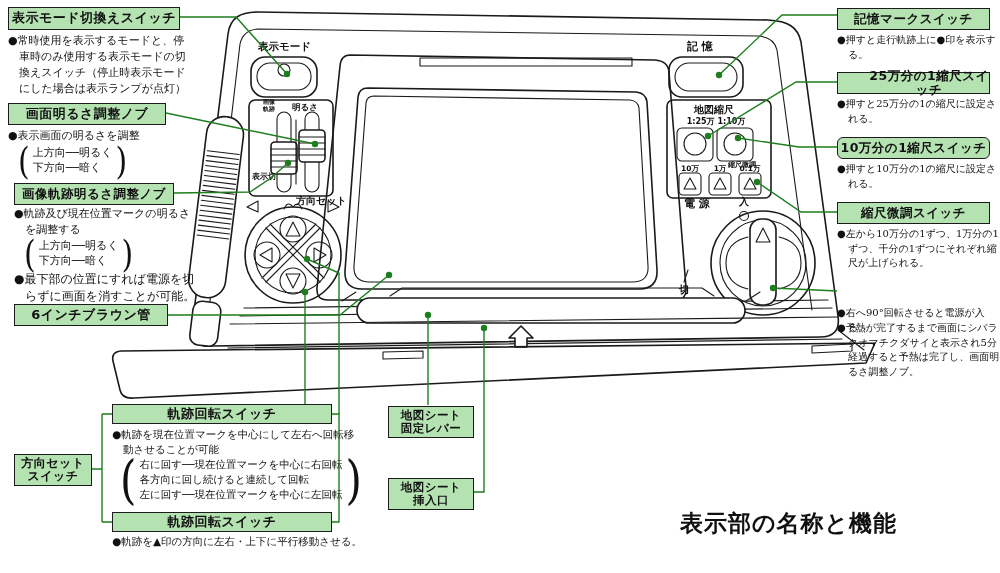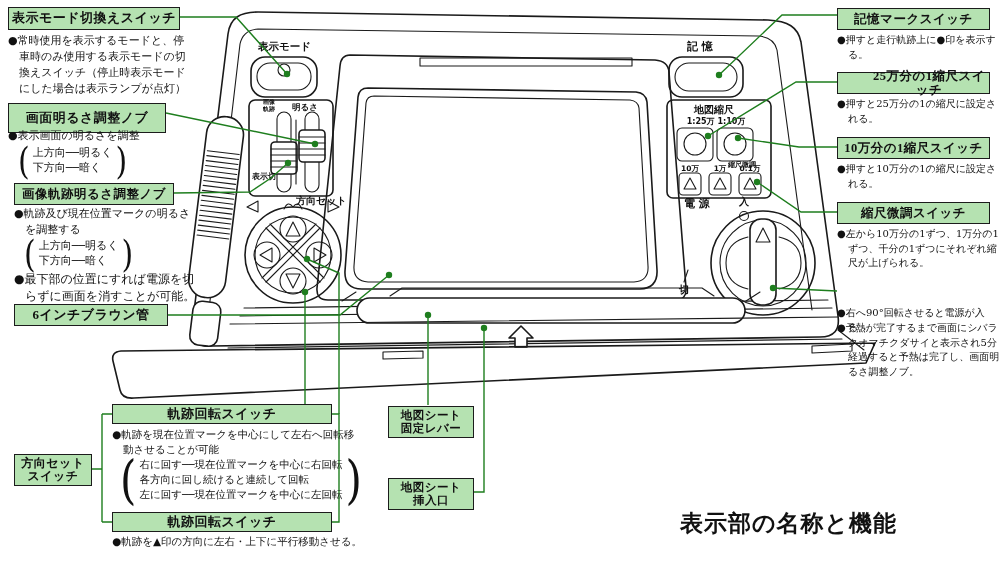--- a/index.html
+++ b/index.html
@@ -1,19 +1,19 @@
 <!DOCTYPE html>
 <html><head>
 <meta charset="utf-8">
 <style>
   html,body{margin:0;padding:0;background:#fff;}
   #stage{position:relative;width:1000px;height:573px;background:#fff;overflow:hidden;
          font-family:"DejaVu Sans",sans-serif;color:#111;}
   #art{position:absolute;left:0;top:0;z-index:1;}
-  .ol{position:absolute;z-index:2;box-sizing:border-box;font-family:Liberation Serif, serif;}
+  .ol{position:absolute;z-index:2;box-sizing:border-box;}
   .co-head{background:#b5e2b1;border:1.6px solid #1c1c1c;display:flex;align-items:center;
            justify-content:center;font-weight:bold;line-height:1.12;text-align:center;
            letter-spacing:0.5px;}
   .co-text{font-family:"DejaVu Serif",serif;line-height:1.47;text-indent:-11px;padding-left:11px;}
   .co-line{font-family:"DejaVu Serif",serif;line-height:1.45;}
   .paren-group{display:flex;align-items:center;font-family:"DejaVu Serif",serif;}
   .paren{font-weight:300;line-height:0.9;transform:scaleY(1.25);flex:0 0 auto;}
   .p2 .paren{font-size:30px;}
   .p3 .paren{font-size:42px;}
   .paren-lines{padding:0 3px;}
@@ -170,21 +170,21 @@
         <circle class="dot" cx="773" cy="288" r="3.2"></circle>
           <circle class="dot" cx="428" cy="315" r="3.2"></circle>
         <circle class="dot" cx="484" cy="328" r="3.2"></circle>
       </g>
     </g>
   </svg>
 
   <div class="ol co-head" style="left:8px;top:7px;width:172px;height:23px;font-size:13px;">表示モード切換えスイッチ</div>
   <div class="ol co-text" style="left:8px;top:33px;width:186px;font-size:11px;">●常時使用を表示するモードと、停車時のみ使用する表示モードの切換えスイッチ（停止時表示モードにした場合は表示ランプが点灯）</div>
 
-  <div class="ol co-head" style="left:8px;top:103px;width:158px;height:30px;font-size:13px;">画面明るさ調整ノブ</div>
+  <div class="ol co-head" style="left:8px;top:103px;width:158px;height:22px;font-size:13px;">画面明るさ調整ノブ</div>
   <div class="ol co-line" style="left:8px;top:128px;width:190px;font-size:11px;">●表示画面の明るさを調整</div>
   <div class="ol paren-group p2" style="left:18px;top:145px;font-size:11px;">
     <span class="paren">(</span>
     <div class="paren-lines">
       <div>上方向──明るく</div>
       <div>下方向──暗く</div>
     </div>
     <span class="paren">)</span>
   </div>
 
@@ -229,21 +229,21 @@
     <div>地図シート</div>
     <div>挿入口</div>
   </div>
 
   <div class="ol co-head" style="left:837px;top:8px;width:153px;height:22px;font-size:12.5px;">記憶マークスイッチ</div>
   <div class="ol co-text" style="left:837px;top:33px;width:164px;font-size:10px;">●押すと走行軌跡上に●印を表示する。</div>
 
   <div class="ol co-head" style="left:837px;top:72px;width:153px;height:22px;font-size:12.5px;padding-left:31px;">25万分の1縮尺スイッチ</div>
   <div class="ol co-text" style="left:837px;top:97px;width:164px;font-size:10px;">●押すと25万分の1の縮尺に設定される。</div>
 
-  <div class="ol co-head" style="left:837px;top:137px;width:153px;height:22px;font-size:12.5px;">10万分の1縮尺スイッチ</div>
+  <div class="ol co-head" style="left:837px;top:137px;width:153px;height:22px;font-size:12.5px;border-radius:6px;">10万分の1縮尺スイッチ</div>
   <div class="ol co-text" style="left:837px;top:162px;width:164px;font-size:10px;">●押すと10万分の1の縮尺に設定される。</div>
 
   <div class="ol co-head" style="left:837px;top:202px;width:153px;height:22px;font-size:12.5px;">縮尺微調スイッチ</div>
   <div class="ol co-text" style="left:837px;top:227px;width:164px;font-size:10px;">●左から10万分の1ずつ、1万分の1ずつ、千分の1ずつにそれぞれ縮尺が上げられる。</div>
 
   <div class="ol co-text" style="left:837px;top:306px;width:164px;font-size:10px;">●右へ90°回転させると電源が入る。</div>
   <div class="ol co-text" style="left:837px;top:321px;width:164px;font-size:10px;">●予熱が完了するまで画面にシバラクオマチクダサイと表示され5分経過すると予熱は完了し、画面明るさ調整ノブ。</div>
 
   <div class="ol" id="main-title" style="left:680px;top:508px;">表示部の名称と機能</div>
 

